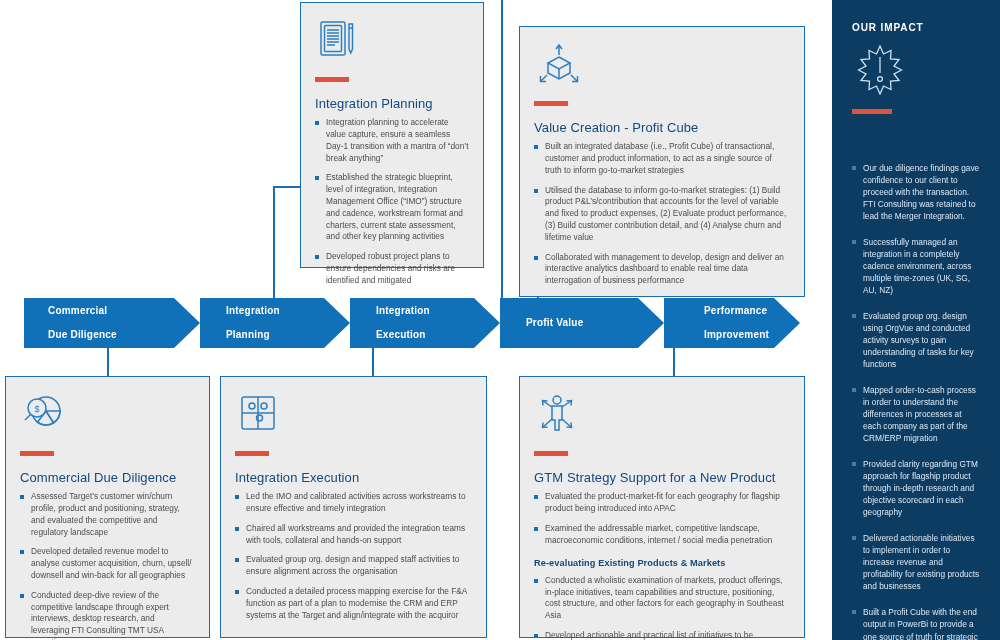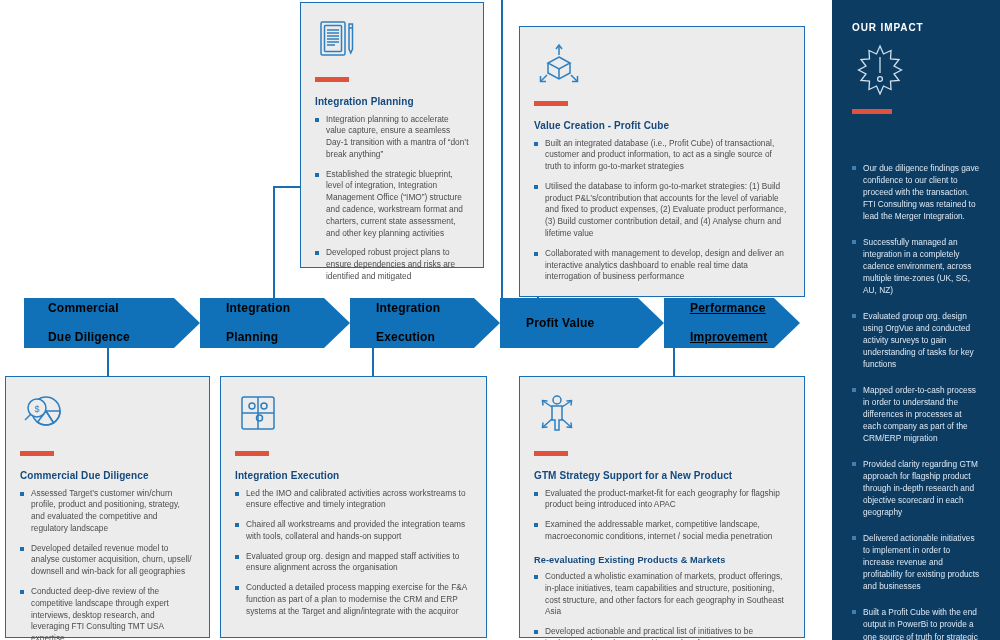--- a/index.html
+++ b/index.html
@@ -20,21 +20,21 @@
     border:1.5px solid #1b6cb0;
     box-sizing:border-box;
   }
   .card-inner{padding:14px 14px 10px 14px;}
   .icon-wrap{height:50px;display:block;}
   .icon-wrap svg{display:block;}
   .rule{
     width:34px;height:5px;background:#e1523d;margin:10px 0 14px 0;
   }
   .card-title{
-    color:#13497e;font-weight:bold;font-size:10px;letter-spacing:.1px;
+    color:#13497e;font-weight:normal;font-size:13px;letter-spacing:.1px;
     margin:0 0 5px 0;line-height:1.25;
   }
   .card-subtitle{
     color:#13497e;font-weight:bold;font-size:9.2px;letter-spacing:.1px;
     margin:12px 0 5px 0;line-height:1.25;
   }
   ul.bullets{list-style:none;margin:0;padding:0;}
   ul.bullets li{
     position:relative;padding-left:11px;margin-bottom:8px;
     font-size:8.3px;line-height:1.42;color:#4d4d4d;
@@ -44,21 +44,21 @@
     content:"";position:absolute;left:0;top:4px;width:4px;height:4px;background:#1b6cb0;
   }
 
   
   .chev-bar{position:absolute;left:24px;top:298px;width:776px;height:50px;}
   .chev{
     position:absolute;top:0;height:50px;background:#1070b8;
     display:flex;align-items:center;box-sizing:border-box;
   }
   .chev span{
-    color:#000000;font-weight:bold;font-size:12px;line-height:1.23;
+    color:#ffffff;font-weight:bold;font-size:10px;line-height:1.23;
     letter-spacing:.2px;display:block;
   }
   .notch{
     position:absolute;top:0;height:50px;width:26px;
     background:#ffffff;
   }
   .notch::before{
     content:"";position:absolute;top:0;left:0;width:26px;height:50px;
     background:#1070b8;
     clip-path:polygon(0 0, 26px 25px, 0 50px, 0 50px, 0 50px);
@@ -177,21 +177,21 @@
     </div>
     <div class="notch" style="left:450px;"></div>
 
     <div class="chev" style="left:476px;width:164px;padding-left:26px;">
       <span>
         <span>Profit Value</span>
       </span>
     </div>
     <div class="notch" style="left:614px;"></div>
 
-    <div class="chev" style="left:640px;width:110px;padding-left:26px;text-decoration:underline;">
+    <div class="chev" style="left:640px;width:110px;padding-left:40px;">
       <span>
         <span>Performance</span><br>
         <span>Improvement</span>
       </span>
     </div>
     <div class="arrowhead" style="left:750px;"></div>
   </div>
 
   <div class="card" style="left:5px;top:376px;width:205px;height:262px;">
     <div class="card-inner">

